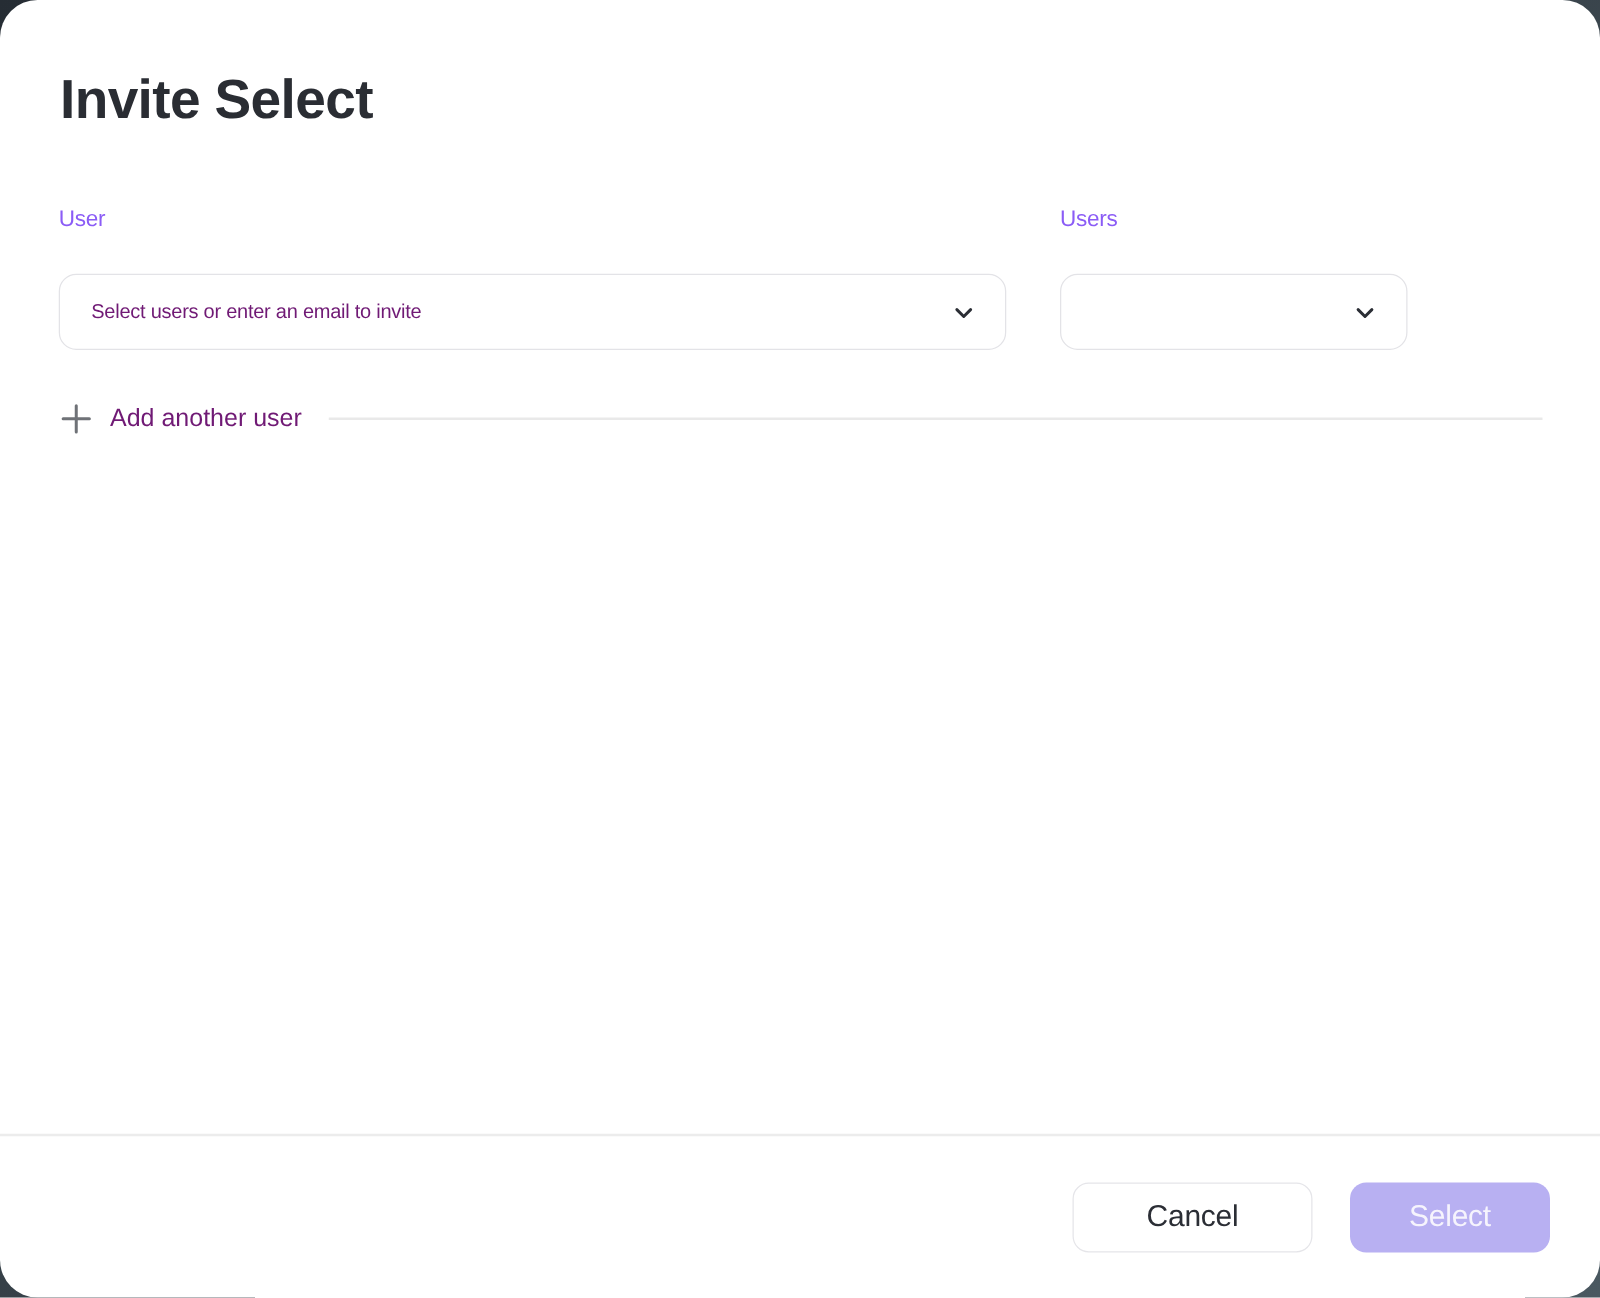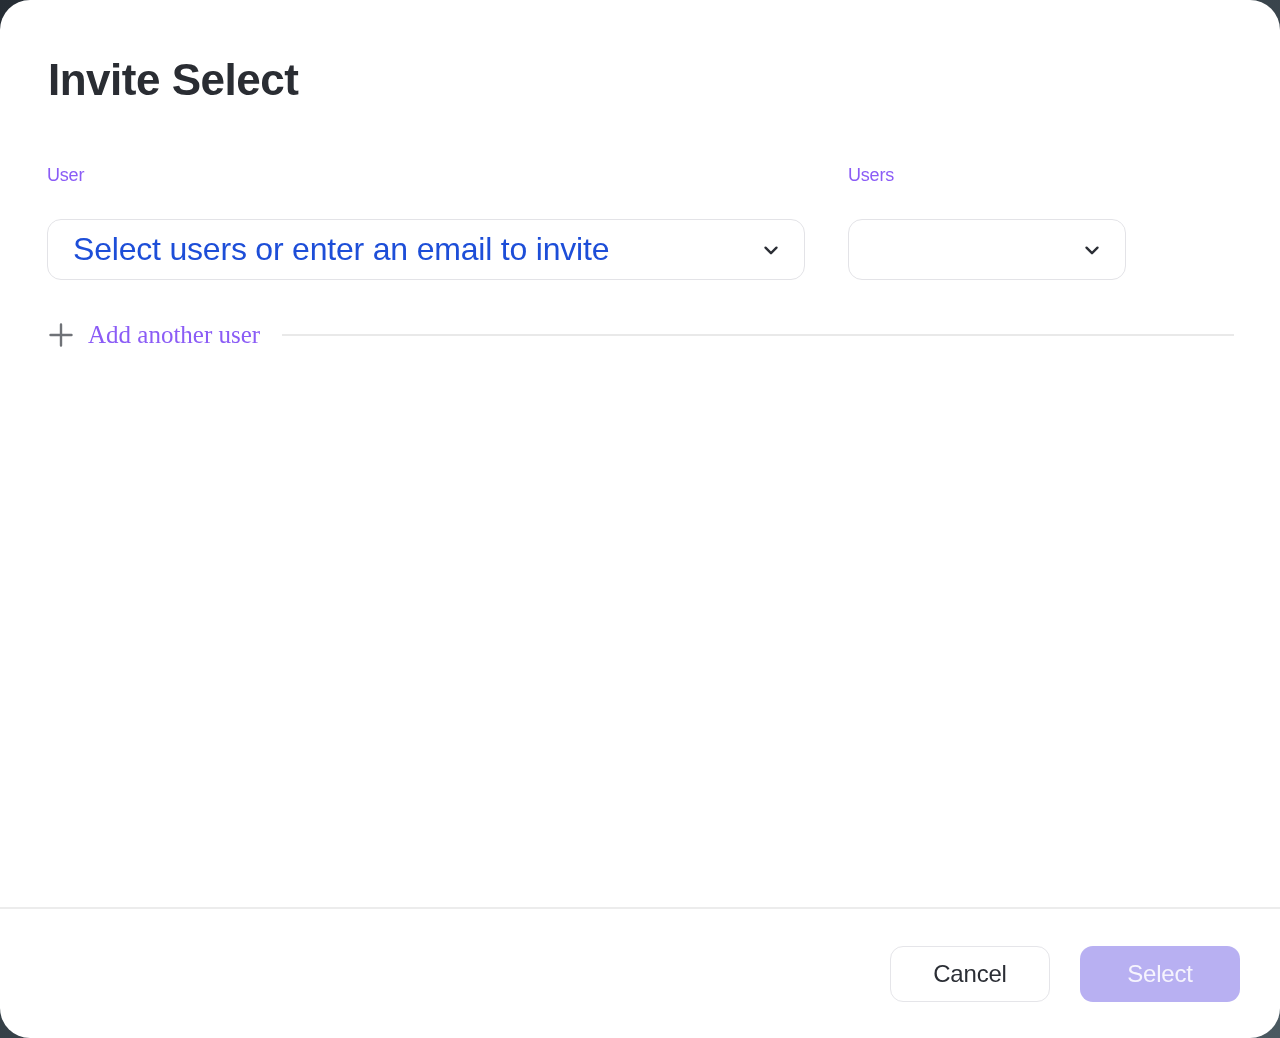--- a/index.html
+++ b/index.html
@@ -46,23 +46,23 @@
     border: 1px solid #e3e3e7;
     border-radius: 14px;
     display: flex;
     align-items: center;
     cursor: pointer;
   }
   .select-box.user { left: 47px; width: 758px; }
   .select-box.role { left: 848px; width: 278px; }
   .select-text {
     padding-left: 25px;
-    font-size: 32px;
+    font-size: 16px;
     font-weight: 400;
-    color: #1d4ed8;
+    color: #701a75;
     letter-spacing: -0.2px;
     white-space: nowrap;
     overflow: hidden;
   }
   .chevron {
     position: absolute;
     right: 22px; top: 50%;
     transform: translateY(-50%);
     width: 22px; height: 22px;
     display: flex; align-items: center; justify-content: center;
@@ -74,23 +74,23 @@
     display: flex;
     align-items: center;
   }
   .add-user-btn {
     display: flex;
     align-items: center;
     gap: 13px;
     background: none;
     border: none;
     cursor: pointer;
-    font-family: Liberation Serif, serif;
-    font-size: 25px;
-    color: #8b5cf6;
+    font-family: Liberation Sans, sans-serif;
+    font-size: 20px;
+    color: #701a75;
     padding: 0;
     white-space: nowrap;
   }
   .plus-icon {
     width: 28px; height: 28px;
     display: flex; align-items: center; justify-content: center;
   }
   .add-divider {
     flex: 1;
     height: 2px;
@@ -112,21 +112,21 @@
     font-size: 24px;
     font-weight: 500;
     display: flex;
     align-items: center;
     justify-content: center;
     cursor: pointer;
     letter-spacing: -0.2px;
   }
   .btn.cancel {
     right: 230px;
-    width: 160px;
+    width: 192px;
     background: #ffffff;
     border: 1px solid #e5e5e9;
     color: #2b2e35;
   }
   .btn.invite {
     right: 40px;
     width: 160px;
     background: #b8b0f2;
     border: none;
     color: #f6f4fd;

